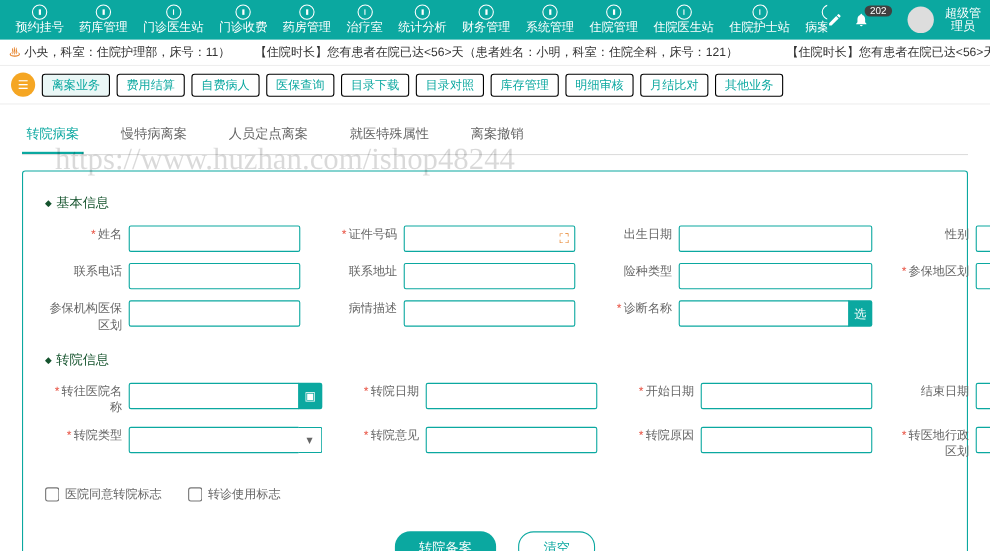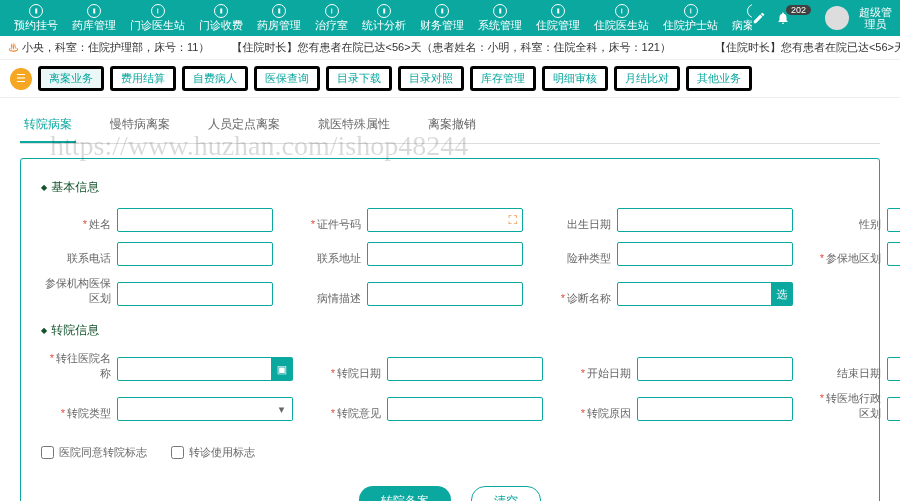--- a/index.html
+++ b/index.html
@@ -12,30 +12,30 @@
 .top-right{display:flex;align-items:center;gap:10px;margin-left:auto;}
 .badge{background:#404040;color:#fff;border-radius:8px;padding:0 5px;font-size:9px;position:relative;top:-6px;left:-4px;}
 .bell{width:14px;height:14px;position:relative;}
 .bell svg{width:14px;height:14px;fill:#fff;}
 .avatar{width:24px;height:24px;border-radius:50%;background:#ddd;}
 .user-info{display:flex;flex-direction:column;font-size:10px;line-height:1.1;text-align:center;}
 .marquee{background:#fff;padding:4px 8px;font-size:11px;color:#333;white-space:nowrap;overflow:hidden;border-bottom:1px solid #eee;}
 .marquee .hot{color:#e67e22;}
 .action-row{display:flex;align-items:center;padding:6px 10px;gap:6px;border-bottom:1px solid #eee;}
 .circle-btn{width:22px;height:22px;border-radius:50%;background:#f5a623;display:flex;align-items:center;justify-content:center;color:#fff;cursor:pointer;}
-.pill{border:3px solid #000000;color:#0ba8a0;padding:2px 8px;border-radius:3px;font-size:11px;cursor:pointer;}
+.pill{border:1px solid #000000;color:#0ba8a0;padding:2px 8px;border-radius:3px;font-size:11px;cursor:pointer;}
 .content{padding:10px 20px;}
 .tabs{display:flex;gap:30px;border-bottom:1px solid #ddd;margin-bottom:14px;}
 .tab{padding:8px 4px;cursor:pointer;color:#666;font-size:12px;}
 .tab.active{color:#0ba8a0;border-bottom:2px solid #0ba8a0;font-weight:500;}
 .panel{border:1px solid #0ba8a0;border-radius:3px;padding:16px 20px;}
 .section-title{color:#14532d;font-size:12px;font-weight:500;margin:4px 0 12px;display:flex;align-items:center;gap:4px;}
 .section-title::before{content:"◆";font-size:8px;}
 .form-grid{display:grid;grid-template-columns:repeat(4,1fr);gap:10px 18px;margin-bottom:16px;}
-.field{display:flex;align-items:flex-end;gap:6px;}
+.field{display:flex;align-items:flex-start;gap:6px;}
 .field label{width:70px;text-align:right;color:#666;font-size:11px;flex-shrink:0;}
 .field .req{color:#e74c3c;margin-right:2px;}
 .field input{flex:1;height:24px;border:1px solid #0ba8a0;border-radius:2px;padding:0 6px;font-size:11px;min-width:0;}
 .field .input-wrap{flex:1;display:flex;position:relative;min-width:0;}
 .field .input-wrap input{flex:1;min-width:0;}
 .suffix-btn{width:22px;height:24px;background:#0ba8a0;color:#fff;display:flex;align-items:center;justify-content:center;border-radius:0 2px 2px 0;margin-left:-2px;cursor:pointer;}
 .scan-icon{position:absolute;right:6px;top:50%;transform:translateY(-50%);color:#e67e22;font-size:12px;}
 .check-row{display:flex;gap:24px;padding:8px 0 16px;}
 .check{display:flex;align-items:center;gap:5px;color:#666;cursor:pointer;}
 .check input{width:13px;height:13px;accent-color:#0ba8a0;}

